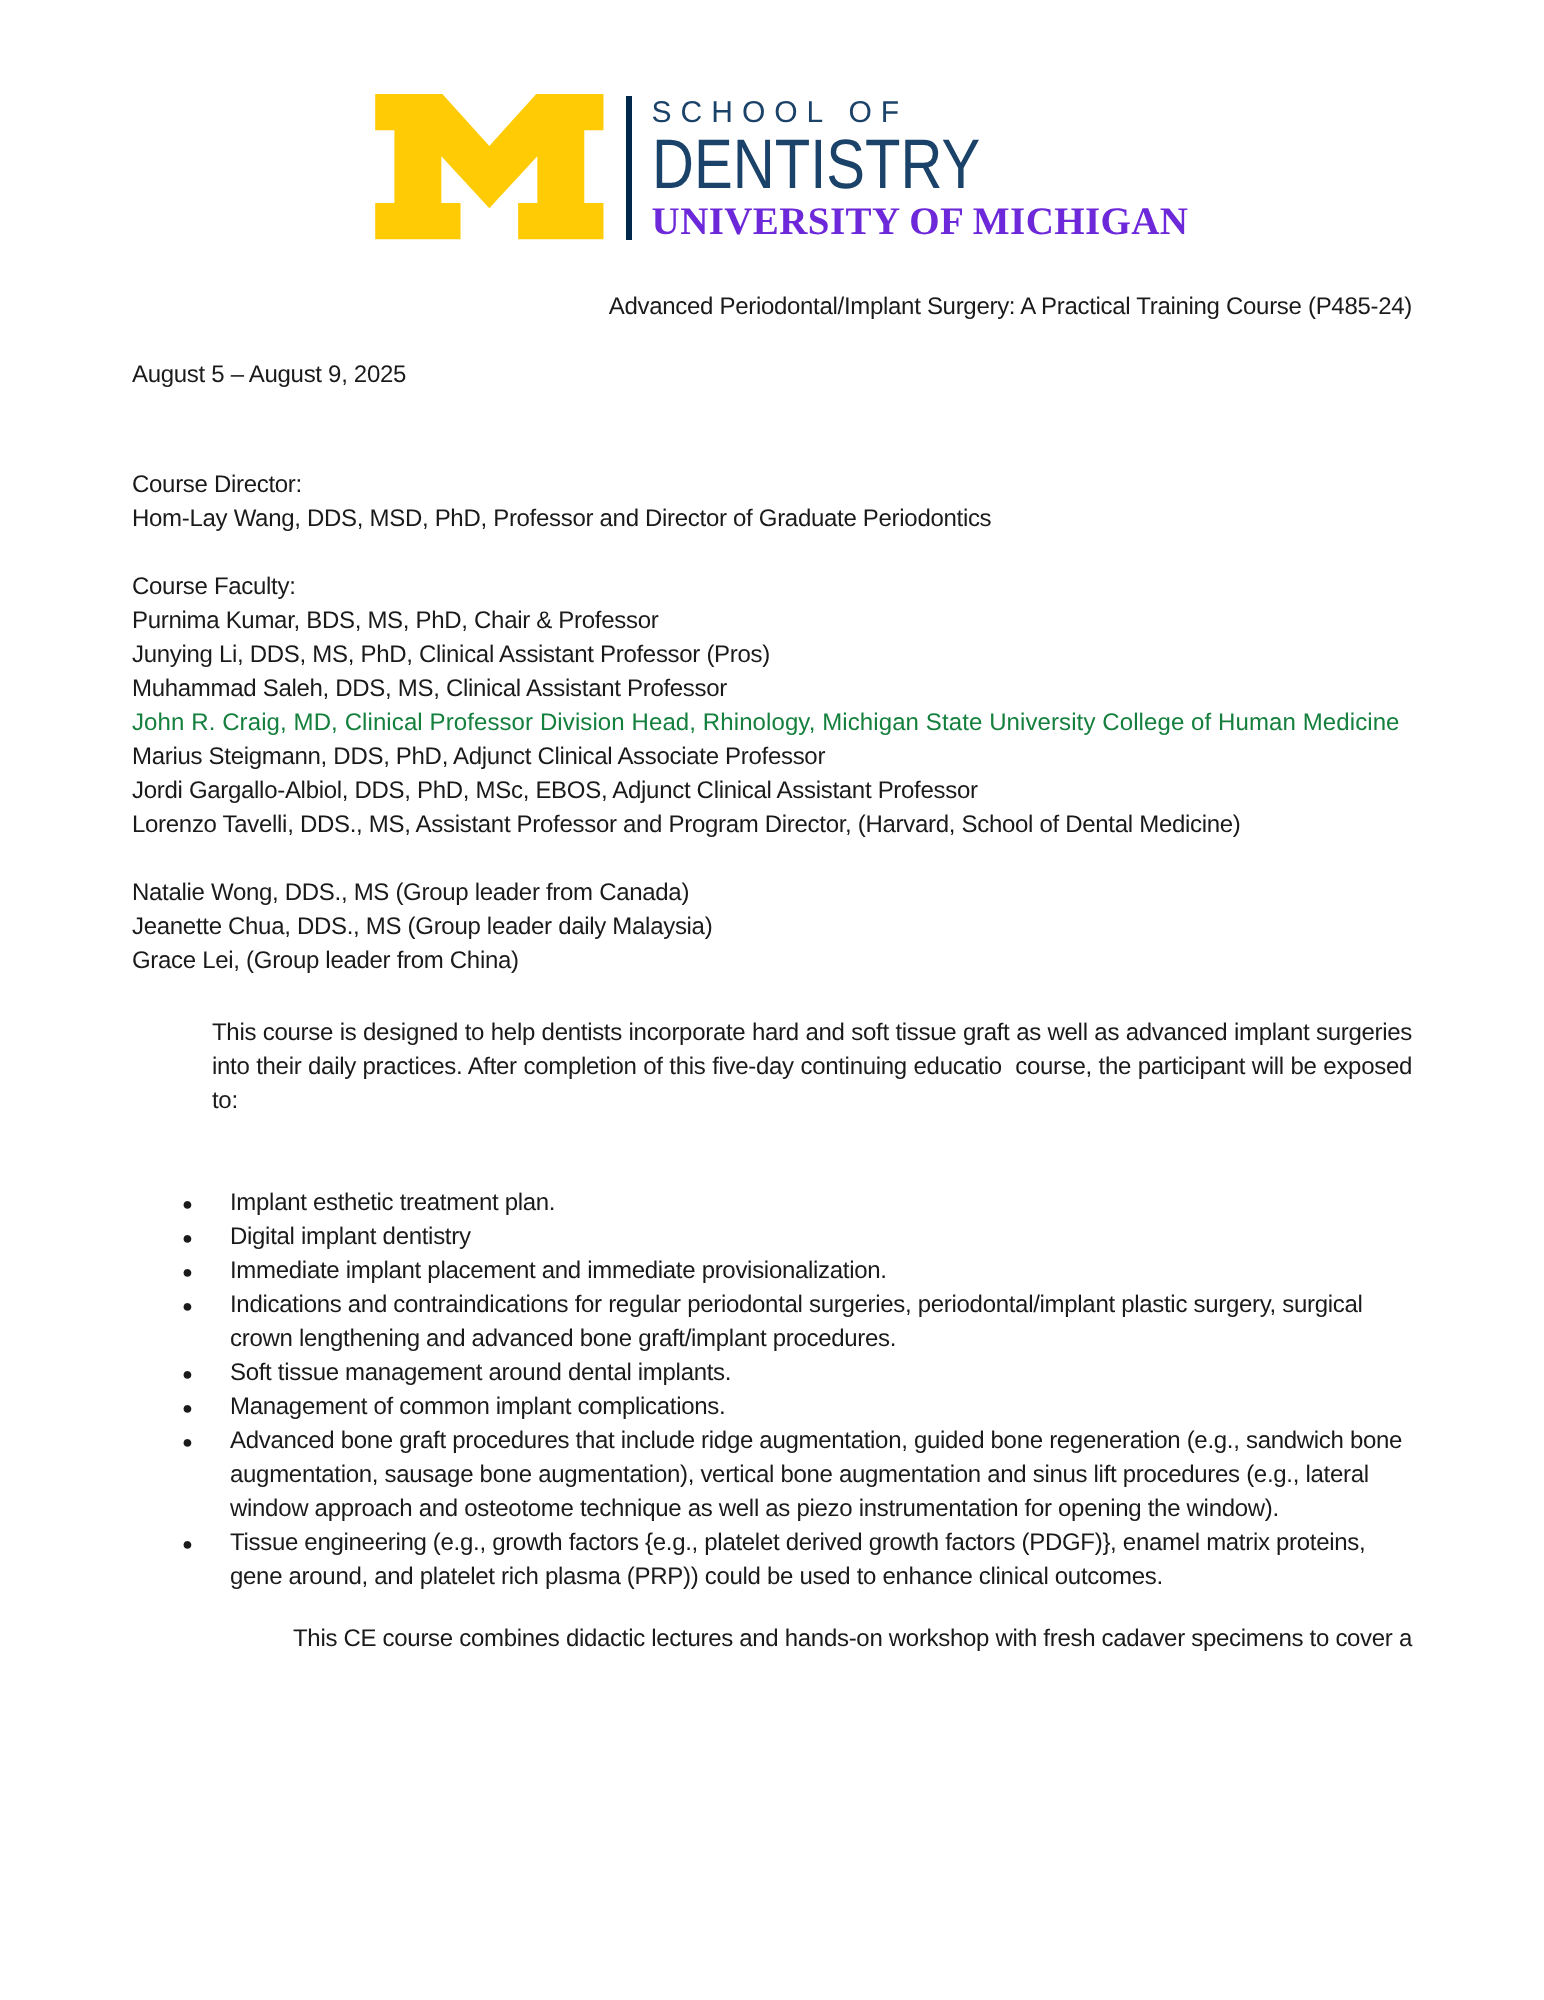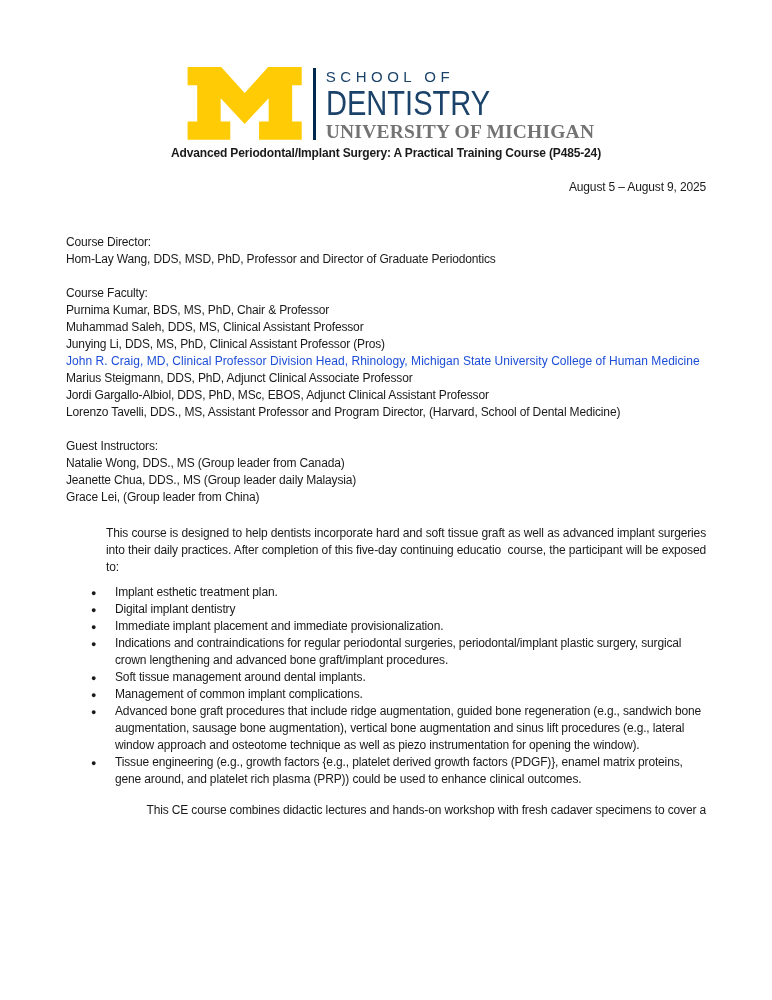--- a/index.html
+++ b/index.html
@@ -17,21 +17,21 @@
     height: 1000px;
     padding: 0 66px;
     position: relative;
   }
 
   
   .logo-row {
     display: flex;
     justify-content: center;
     align-items: flex-start;
-    padding-top: 67px;
+    padding-top: 47px;
     height: 122px;
   }
   .block-m { width: 124px; height: 73px; display: block; }
   .logo-divider {
     width: 3px;
     height: 72px;
     margin: 1px 10px 0 11px;
   }
   .logo-text {
     display: flex;
@@ -58,47 +58,46 @@
     font-family: "Liberation Serif", serif;
     font-weight: 700;
     font-size: 19.5px;
     line-height: 1;
     letter-spacing: 0.2px;
   }
 
   
   .doc-title {
     margin-top: 23px;
-    text-align: center;
+    text-align: right;
     font-size: 12.4px;
     letter-spacing: -0.1px;
-    font-weight: bold;
   }
   .doc-dates {
     margin-top: 17px;
-    text-align: right;
+    text-align: left;
     font-size: 12.4px;
   }
 
   
   .body-text { font-size: 12px; letter-spacing: -0.15px; line-height: 17px; }
   .section-director { margin-top: 38px; }
   .section { margin-top: 17px; }
   .line { min-height: 17px; }
   .alt-line {
-    color: #1d4ed8;
+    color: #15803d;
     letter-spacing: 0.05px;
   }
   .para { margin-top: 19px; text-align: right; }
   .justified { text-align: justify; white-space: pre-wrap; margin-left: 40px; }
 
   
   ul.objectives {
     list-style: none;
-    margin-top: 8px;
+    margin-top: 34px;
   }
   ul.objectives li {
     position: relative;
     padding-left: 49px;
     min-height: 17px;
   }
   ul.objectives li::before {
     content: "\25CF";
     position: absolute;
     left: 25px;
@@ -114,45 +113,44 @@
 <div class="page">
 
   <div class="logo-row">
     <svg class="block-m" viewBox="0 0 186 135" preserveAspectRatio="none" aria-hidden="true">
       <path fill="#FFCB05" d="M14.4 0H64.8L100 48L135.2 0H185.6V33.6H171.2V100.8H185.6V134.4H121.6V100.8H136V57.6L100 105.6L64 57.6V100.8H78.4V134.4H14.4V100.8H28.8V33.6H14.4Z"></path>
     </svg>
     <div class="logo-divider" style="background:#00274C"></div>
     <div class="logo-text">
       <div class="logo-school-of" style="color:#1B4269">SCHOOL OF</div>
       <div class="logo-dentistry" style="color:#1B4269">DENTISTRY</div>
-      <div class="logo-university" style="color:#737373">UNIVERSITY OF MICHIGAN</div>
+      <div class="logo-university" style="color:#6d28d9">UNIVERSITY OF MICHIGAN</div>
     </div>
   </div>
 
   <div class="doc-title body-text">Advanced Periodontal/Implant Surgery: A Practical Training Course (P485-24)</div>
   <div class="doc-dates body-text">August 5 – August 9, 2025</div>
 
   <div class="section-director body-text">
     <div class="line">Course Director:</div>
     <div class="line">Hom-Lay Wang, DDS, MSD, PhD, Professor and Director of Graduate Periodontics</div>
   </div>
 
   <div class="section body-text">
     <div class="line">Course Faculty:</div>
     <div class="line">Purnima Kumar, BDS, MS, PhD, Chair &amp; Professor</div>
+    <div class="line">Junying Li, DDS, MS, PhD, Clinical Assistant Professor (Pros)</div>
     <div class="line">Muhammad Saleh, DDS, MS, Clinical Assistant Professor</div>
-    <div class="line">Junying Li, DDS, MS, PhD, Clinical Assistant Professor (Pros)</div>
     <div class="line alt-line">John R. Craig, MD, Clinical Professor Division Head, Rhinology, Michigan State University College of Human Medicine</div>
     <div class="line">Marius Steigmann, DDS, PhD, Adjunct Clinical Associate Professor</div>
     <div class="line">Jordi Gargallo-Albiol, DDS, PhD, MSc, EBOS, Adjunct Clinical Assistant Professor</div>
     <div class="line">Lorenzo Tavelli, DDS., MS, Assistant Professor and Program Director, (Harvard, School of Dental Medicine)</div>
   </div>
 
   <div class="section body-text">
-    <div class="line">Guest Instructors:</div>
     <div class="line">Natalie Wong, DDS., MS (Group leader from Canada)</div>
     <div class="line">Jeanette Chua, DDS., MS (Group leader daily Malaysia)</div>
     <div class="line">Grace Lei, (Group leader from China)</div>
   </div>
 
   <div class="para body-text justified">This course is designed to help dentists incorporate hard and soft tissue graft as well as advanced implant surgeries into their daily practices. After completion of this five-day continuing educatio  course, the participant will be exposed to:</div>
 
   <ul class="objectives body-text">
     <li>Implant esthetic treatment plan.</li>
     <li>Digital implant dentistry</li>

